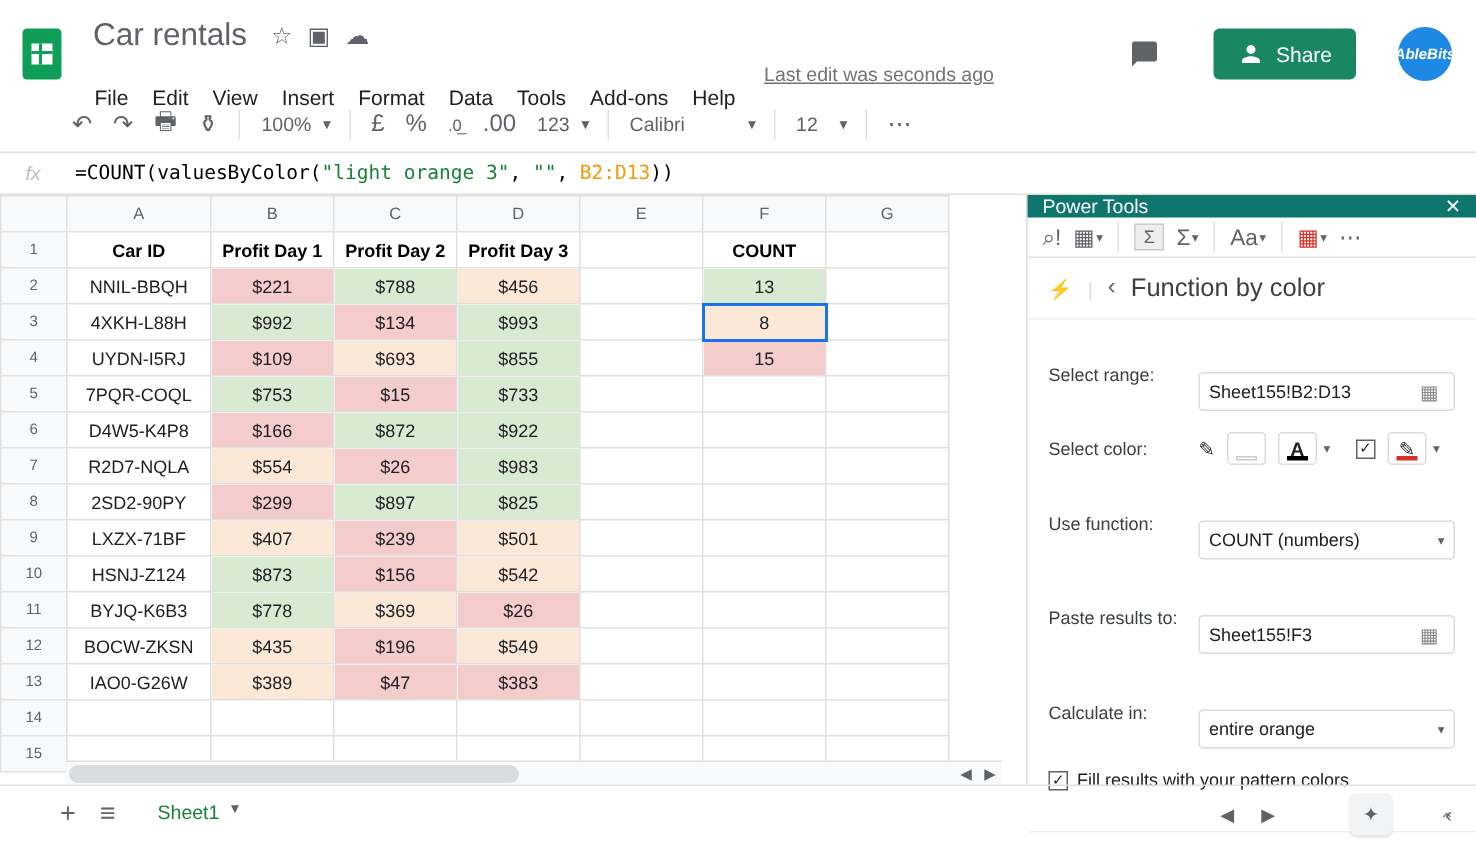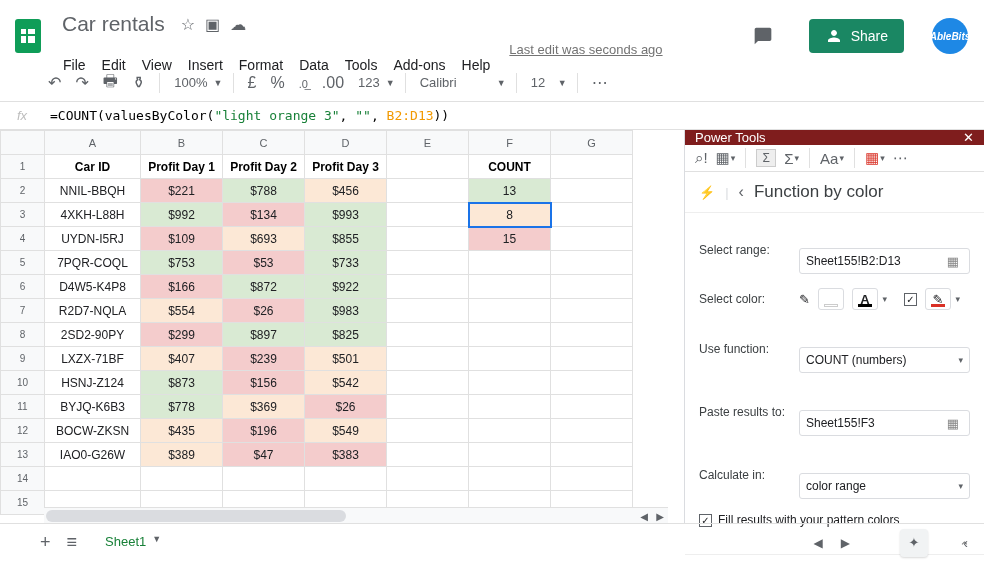--- a/index.html
+++ b/index.html
@@ -43,21 +43,21 @@
 .grid .rowh { width: 44px; background: #f8f9fa; color: #5f6368; font-size: 10px; }
 .grid td { padding: 0 4px; }
 .colA { width: 96px; } .colB,.colC,.colD { width: 82px; } .colE,.colF,.colG { width: 82px; }
 .hdr-cell { font-weight: bold; color: #000; font-size: 13px; }
 .green { background: #d9ead3; }
 .orange { background: #fce8d6; }
 .red { background: #f4cccc; }
 .sel-cell { outline: 2px solid #1a73e8; outline-offset: -1px; }
 
 .side-panel { width: 300px; background: #fff; border-left: 1px solid #dadce0; display: flex; flex-direction: column; }
-.sp-header { background: #7f1d1d; color: #fff; height: 30px; display: flex; align-items: center; padding: 0 10px; font-size: 13px; font-weight: 500; justify-content: space-between; }
+.sp-header { background: #0f766e; color: #fff; height: 30px; display: flex; align-items: center; padding: 0 10px; font-size: 13px; font-weight: 500; justify-content: space-between; }
 .sp-toolbar { height: 36px; border-bottom: 1px solid #e0e0e0; display: flex; align-items: center; padding: 0 8px; gap: 4px; }
 .sp-tb-btn { padding: 4px 2px; color: #5f6368; font-size: 15px; display: flex; align-items: center; gap: 1px; }
 .sp-tb-sep { width: 1px; height: 20px; background: #e0e0e0; margin: 0 4px; }
 .sp-sigma-box { width: 20px; height: 18px; background: #eee; border: 1px solid #ccc; display: inline-flex; align-items: center; justify-content: center; font-size: 12px; }
 .sp-title-row { display: flex; align-items: center; padding: 10px 14px; gap: 10px; border-bottom: 1px solid #eee; }
 .sp-bolt { color: #5f6368; }
 .sp-back { color: #5f6368; font-size: 16px; }
 .sp-title { font-size: 17px; color: #3c4043; }
 .sp-body { padding: 12px 14px; flex: 1; }
 .sp-row { display: flex; align-items: center; margin-bottom: 14px; }
@@ -228,21 +228,21 @@
             <td></td>
             <td class="red">15</td>
             <td></td>
           </tr>
         </tbody>
         <tbody>
           <tr>
             <th class="rowh">5</th>
             <td>7PQR-COQL</td>
             <td class="green">$753</td>
-            <td class="red">$53</td>
+            <td class="red">$15</td>
             <td class="green">$733</td>
             <td></td>
             <td></td>
             <td></td>
           </tr>
         </tbody>
         <tbody>
           <tr>
             <th class="rowh">6</th>
             <td>D4W5-K4P8</td>
@@ -441,21 +441,21 @@
             <div class="sp-input sp-select">
               <span>Sheet155!F3</span>
               <span class="sp-grid-icon">▦</span>
             </div>
           </div>
       </div>
       <div class="sp-row">
         <span class="sp-label">Calculate in:</span>
         <div class="sp-field">
             <div class="sp-input sp-select">
-              <span>color range</span>
+              <span>entire orange</span>
               <span class="chev">▾</span>
             </div>
           </div>
       </div>
       <div class="sp-checkbox-row">
         <span class="sp-chk">✓</span>
         <span>Fill results with your pattern colors</span>
       </div>
     </div>
     <div class="sp-collapse-chev">⌃</div>

